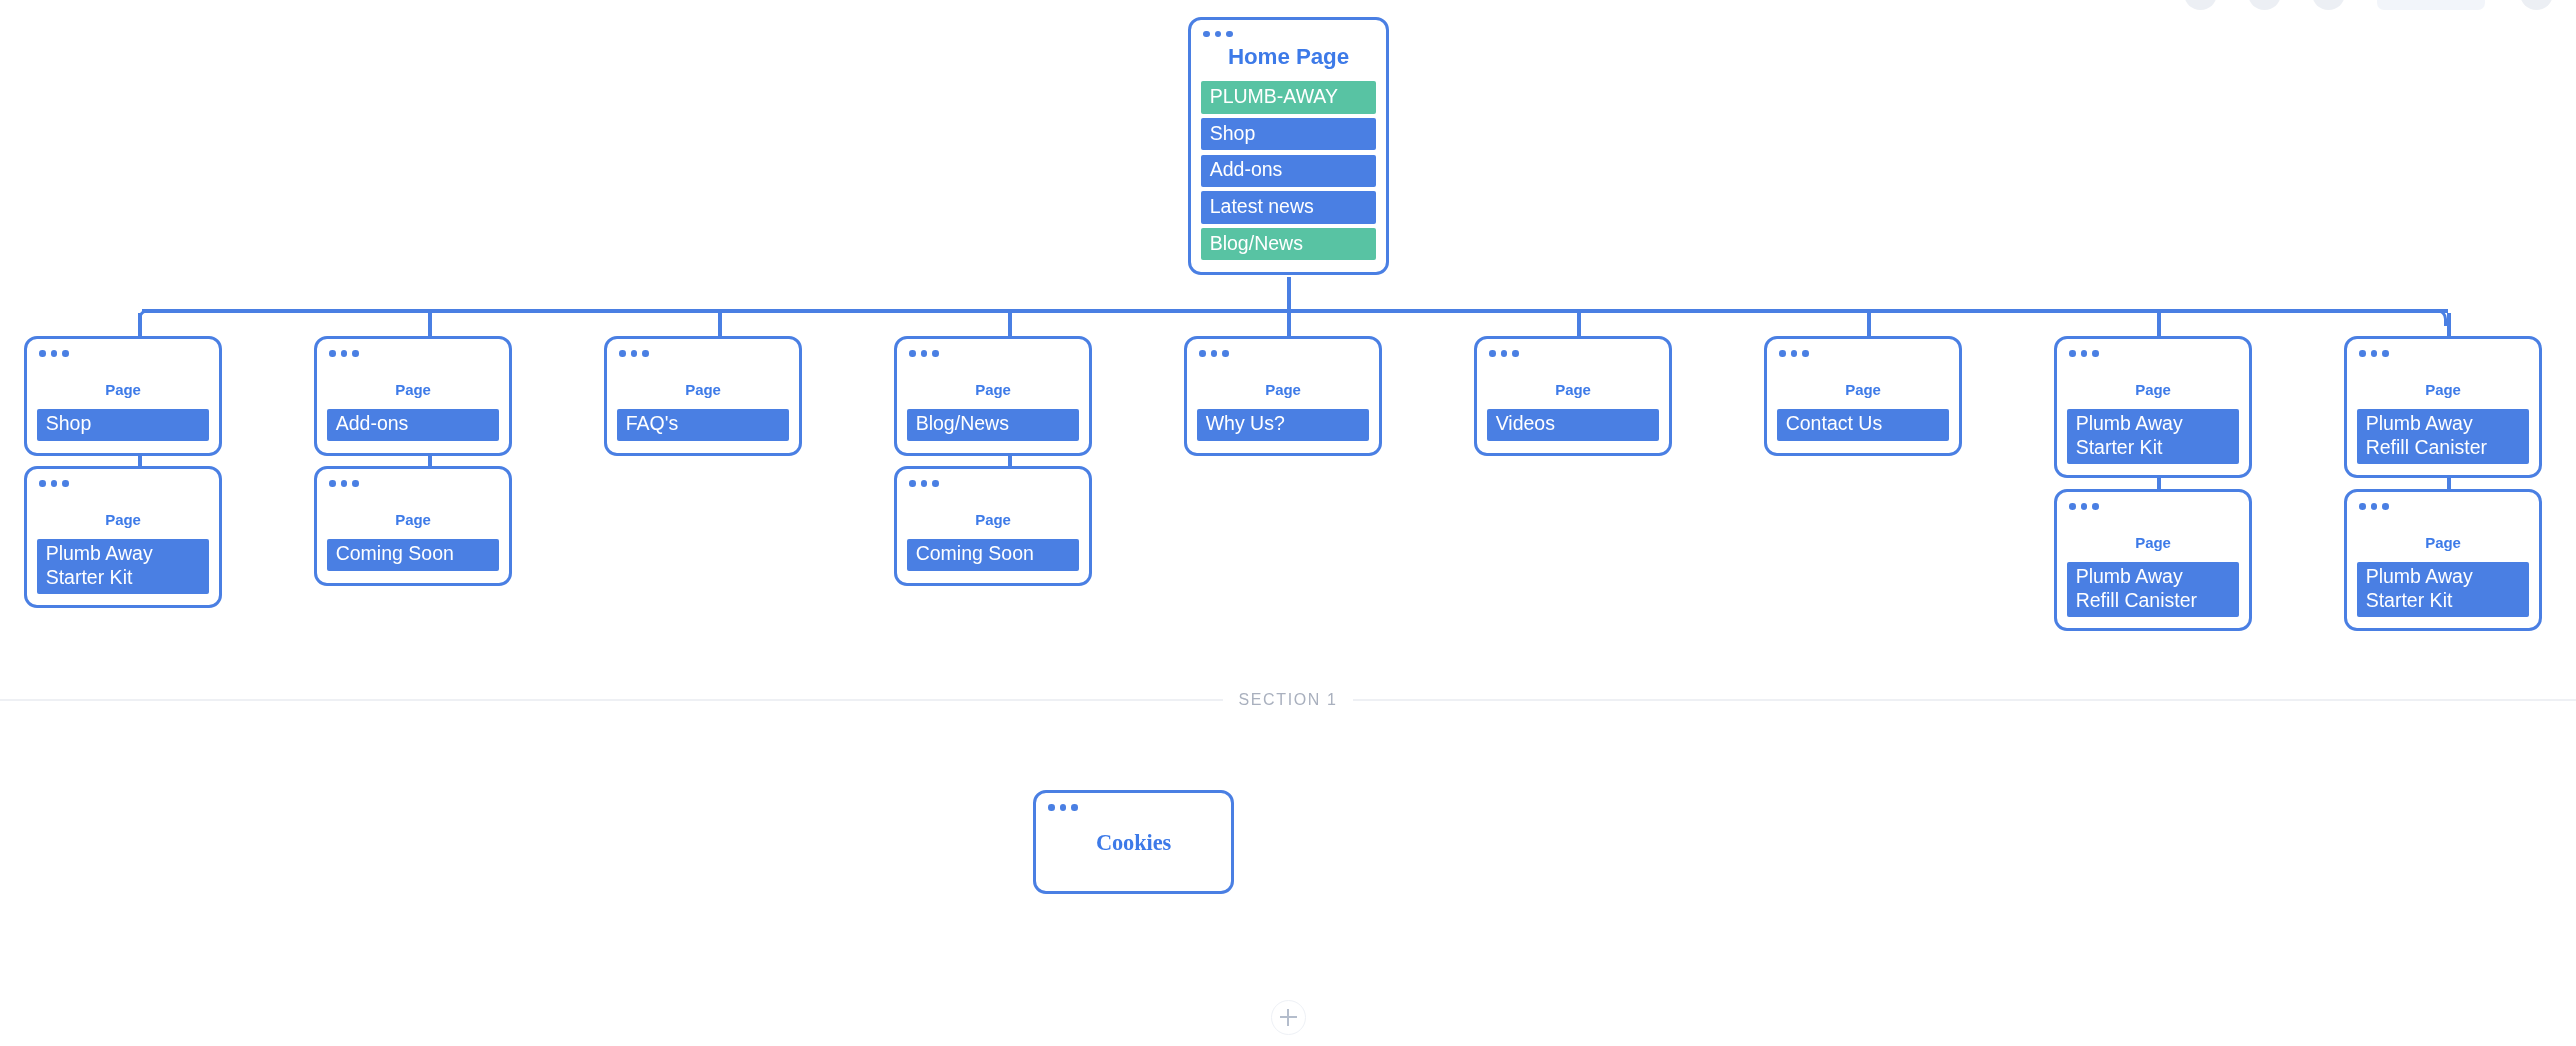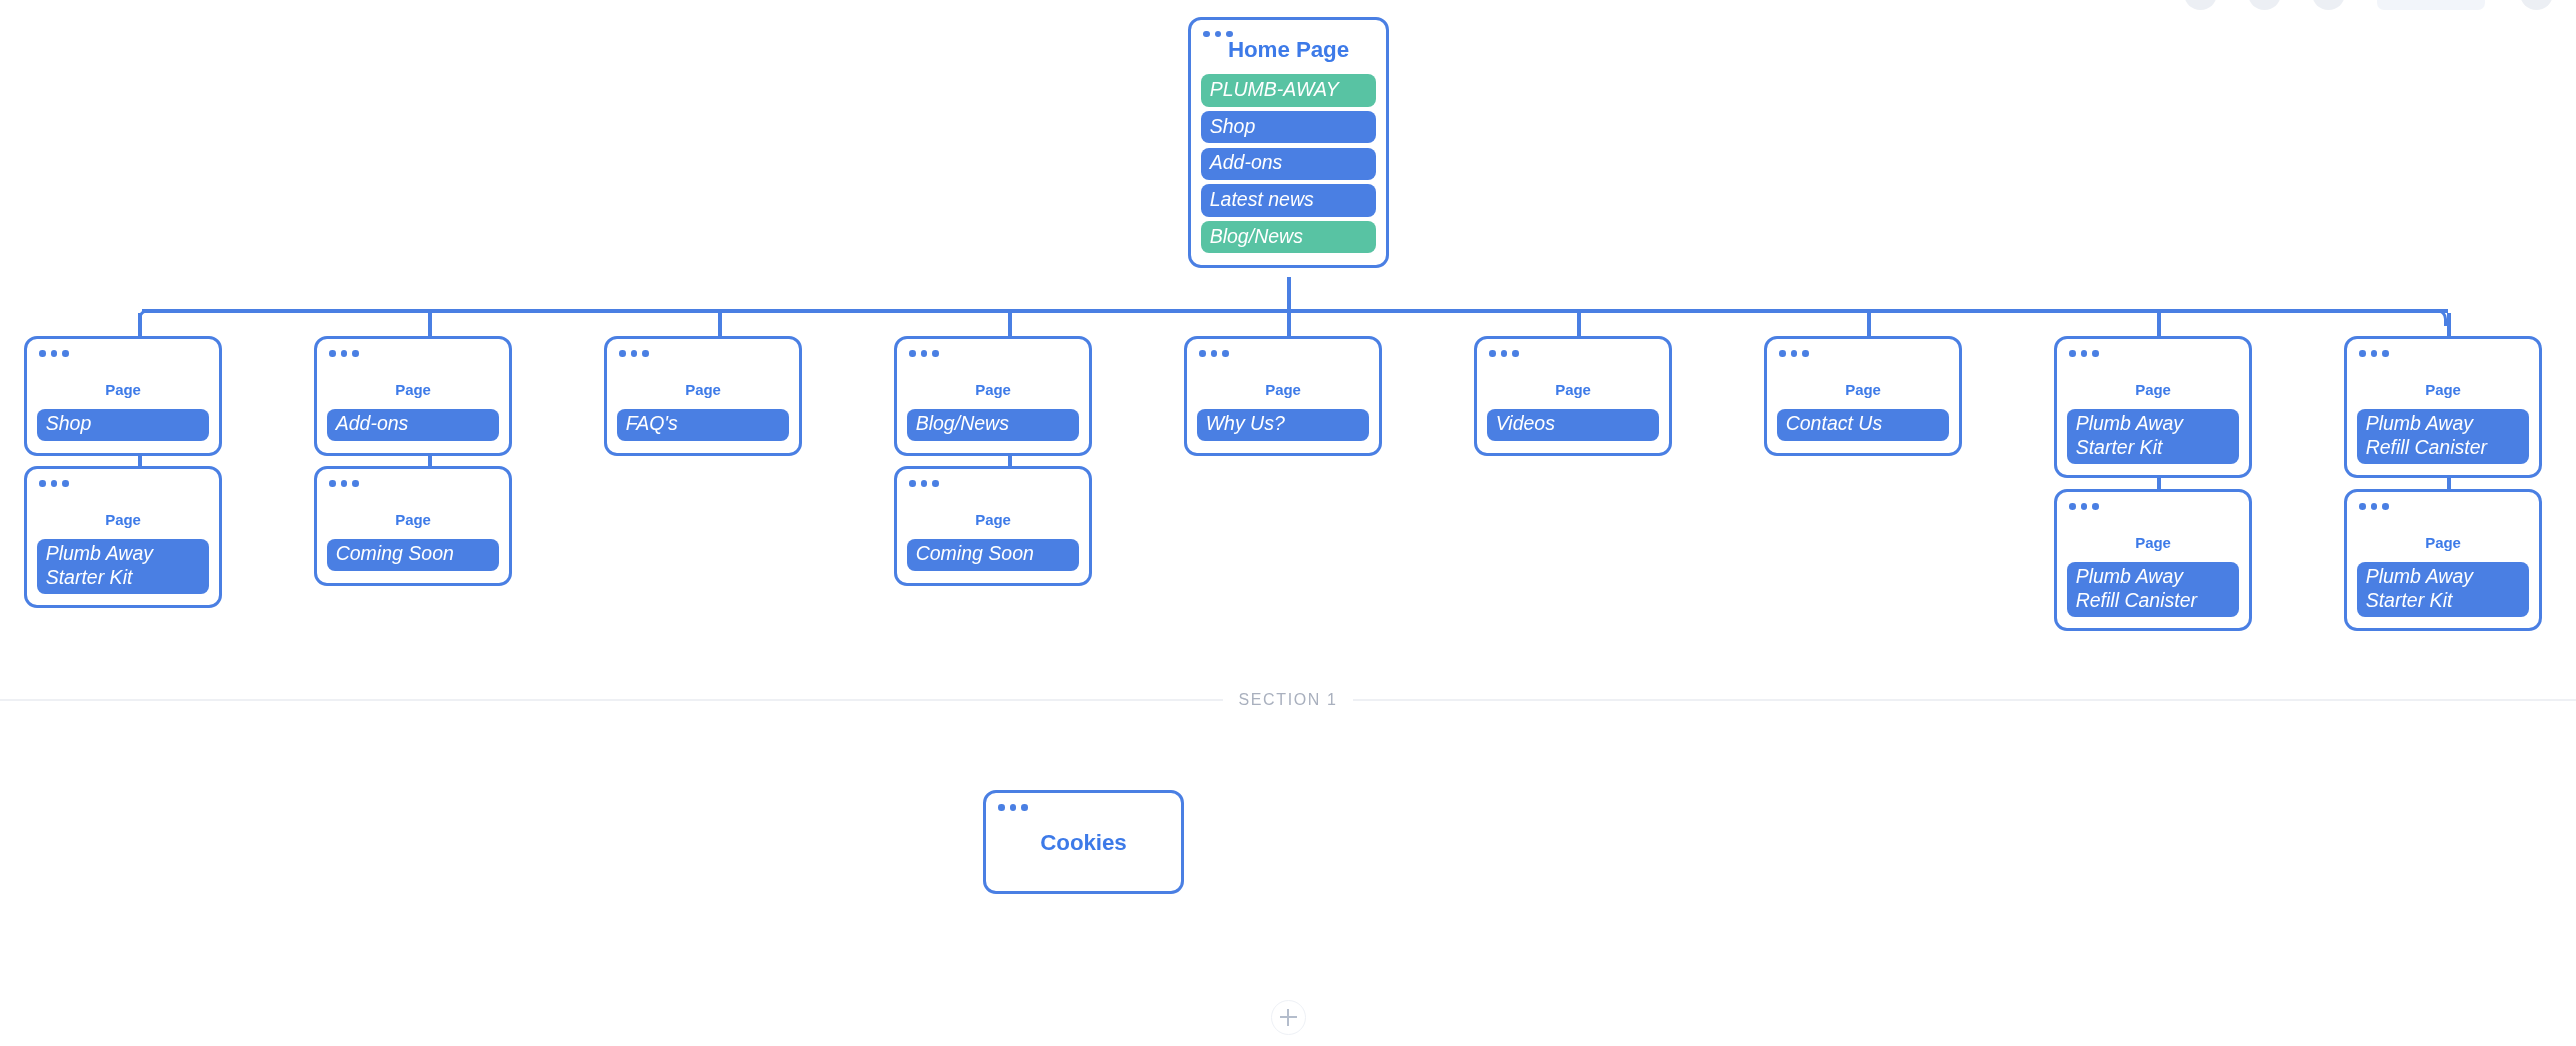--- a/index.html
+++ b/index.html
@@ -49,35 +49,34 @@
   .card-title {
     text-align: center;
     color: #3d7ae8;
     font-weight: bold;
     font-size: 15px;
     letter-spacing: -0.1px;
     margin-top: 24px;
   }
   .rows { margin-top: 10.8px; display: flex; flex-direction: column; gap: 5px; }
   .row {
-    border-radius: 8px;
+    border-radius: 2px;
     color: #ffffff;
     font-size: 19.5px;
     line-height: 1.22;
     padding: 3.6px 8.7px 5px 8.7px;
     background: #4a7fe3;
     min-height: 29px;
-    font-style: italic;
   }
   .row.accent { background: #58c3a3; }
   .row.two { padding-bottom: 4px; }
 
   
   .card.home { width: 201px; }
-  .card.home .card-title { font-size: 22.4px; margin-top: 0; }
+  .card.home .card-title { font-size: 22.4px; margin-top: 7px; }
   .card.home .rows { gap: 4.3px; }
   .card.home .row { min-height: 29px; }
 
   .card.page { width: 198px; }
   .card.simple { width: 201px; height: 104px; }
   .card.simple .card-title { margin-top: 19px; font-size: 22.4px; }
 
   
   .section-divider {
     position: absolute;
@@ -326,21 +325,21 @@
         <div class="row two">Plumb Away Starter Kit</div>
       </div>
   </div>
 
   <div class="section-divider" style="top:691px;">
     <div class="line"></div>
     <div class="label">SECTION 1</div>
     <div class="line"></div>
   </div>
 
-  <div class="card simple" style="left:983px; top:790px;">
+  <div class="card simple" style="left:1033px; top:790px;font-family:Liberation Serif, serif;">
     <div class="dots">
         <i></i>
         <i></i>
         <i></i>
       </div>
     <div class="card-title">Cookies</div>
   </div>
 
 
   <div class="add-btn" style="left:1271px; top:1000px;"></div>

